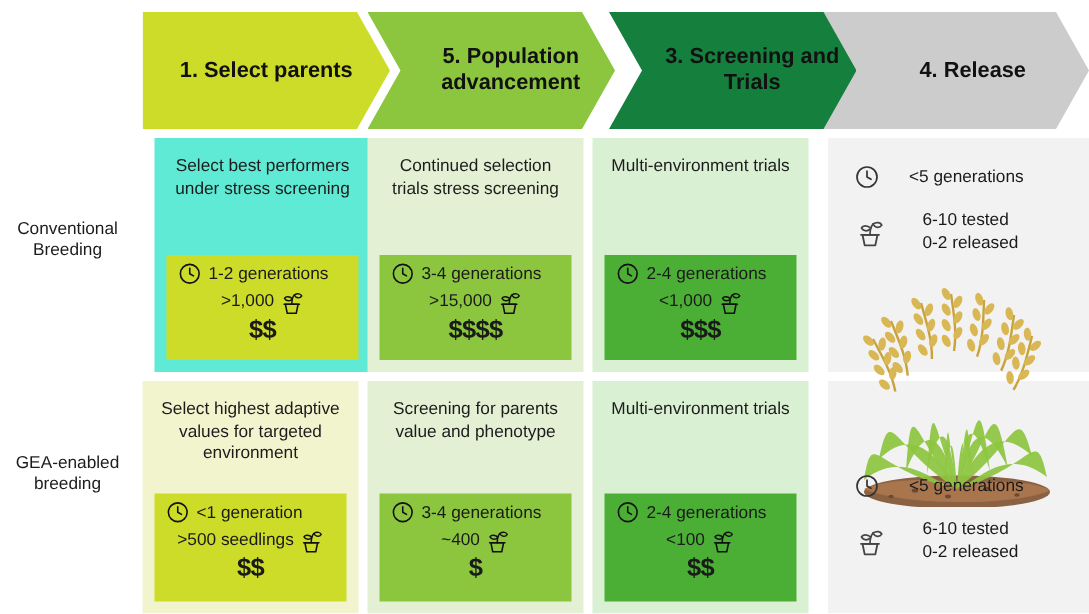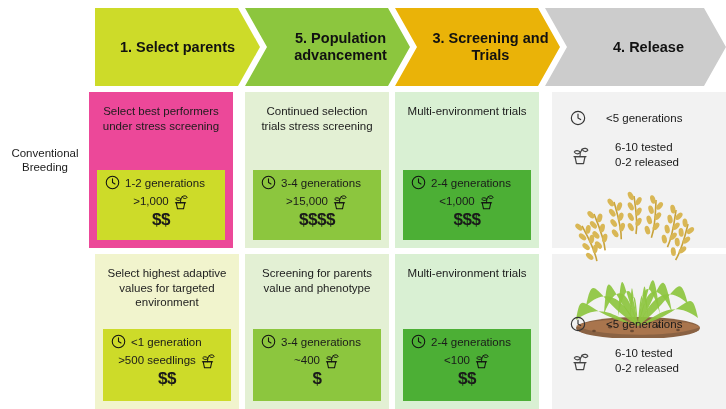--- a/index.html
+++ b/index.html
@@ -84,38 +84,42 @@
 </style>
 </head>
 <body>
 
 <div class="board">
 
   <div class="rowlabel" id="rowlabel-conventional">
     <div>Conventional</div>
     <div>Breeding</div>
   </div>
+  <div class="rowlabel" id="rowlabel-gea">
+    <div>GEA-enabled</div>
+    <div>breeding</div>
+  </div>
 
   <div class="headerband" id="headerband">
       <div class="chev" style="left: 0px; width: 165px; background: rgb(205, 219, 41); z-index: 10; clip-path: polygon(0px 0px, calc(100% - 22px) 0px, 100% 50%, calc(100% - 22px) 100%, 0px 100%);">
         <span>1. Select parents</span>
       </div>
       <div class="chev" style="left: 150px; width: 165px; background: rgb(140, 198, 62); z-index: 9; clip-path: polygon(0px 0px, calc(100% - 22px) 0px, 100% 50%, calc(100% - 22px) 100%, 0px 100%, 22px 50%); padding-left: 26px;">
         <span>5. Population advancement</span>
       </div>
-      <div class="chev" style="left: 300px; width: 165px; background: #eab308; z-index: 8; clip-path: polygon(0px 0px, calc(100% - 22px) 0px, 100% 50%, calc(100% - 22px) 100%, 0px 100%, 22px 50%); padding-left: 26px;">
+      <div class="chev" style="left: 311px; width: 165px; background: #15803d; z-index: 8; clip-path: polygon(0px 0px, calc(100% - 22px) 0px, 100% 50%, calc(100% - 22px) 100%, 0px 100%, 22px 50%); padding-left: 26px;">
         <span>3. Screening and Trials</span>
       </div>
       <div class="chev" style="left: 450px; width: 181px; background: rgb(204, 204, 204); z-index: 7; clip-path: polygon(0px 0px, calc(100% - 22px) 0px, 100% 50%, calc(100% - 22px) 100%, 0px 100%, 22px 50%); padding-left: 26px;">
         <span>4. Release</span>
       </div>
     </div>
 
   <div id="grid">
-      <div class="cell" style="left: 89px; top: 92px; width: 144px; height: 156px; background: #ec4899;">
+      <div class="cell" style="left: 103px; top: 92px; width: 144px; height: 156px; background: #5eead4;">
         <div class="celltext">Select best performers under stress screening</div>
         <div class="block" style="height: 70px; background: rgb(205, 219, 41);">
           <div class="line-gen">
             <span class="ico">
               <svg width="15" height="15" viewBox="0 0 24 24">
                 <circle cx="12" cy="12" r="10" fill="none" stroke="#111" stroke-width="1.7"></circle>
                 <path d="M12 6.2 V12 L16 14.3" fill="none" stroke="#111" stroke-width="1.7" stroke-linecap="round" stroke-linejoin="round"></path>
               </svg>
             </span>
             <span>1-2 generations</span>

